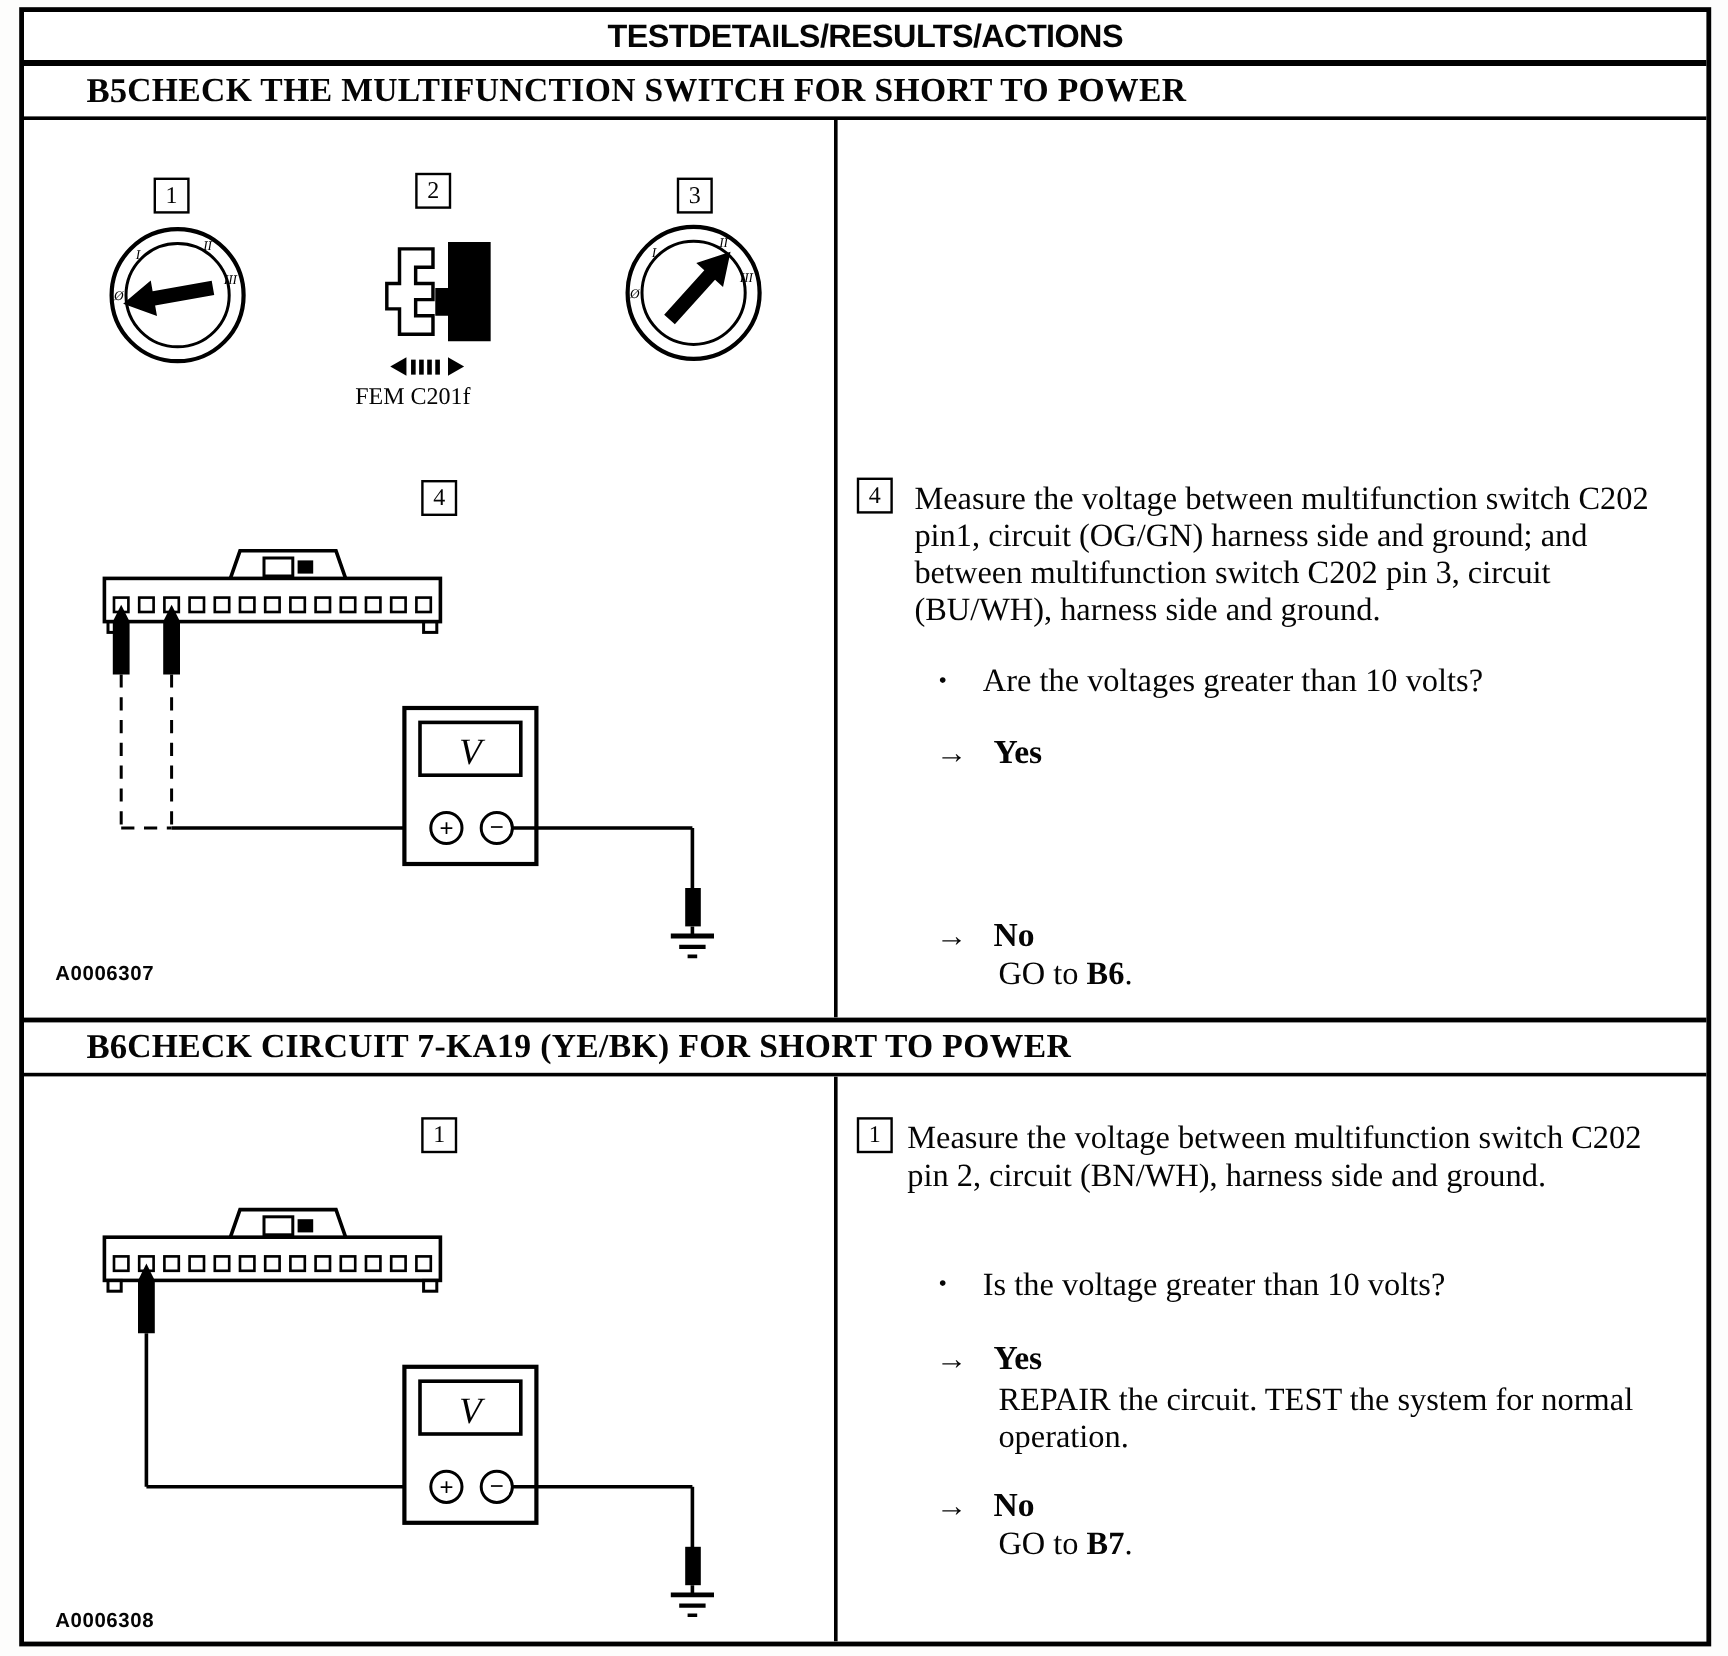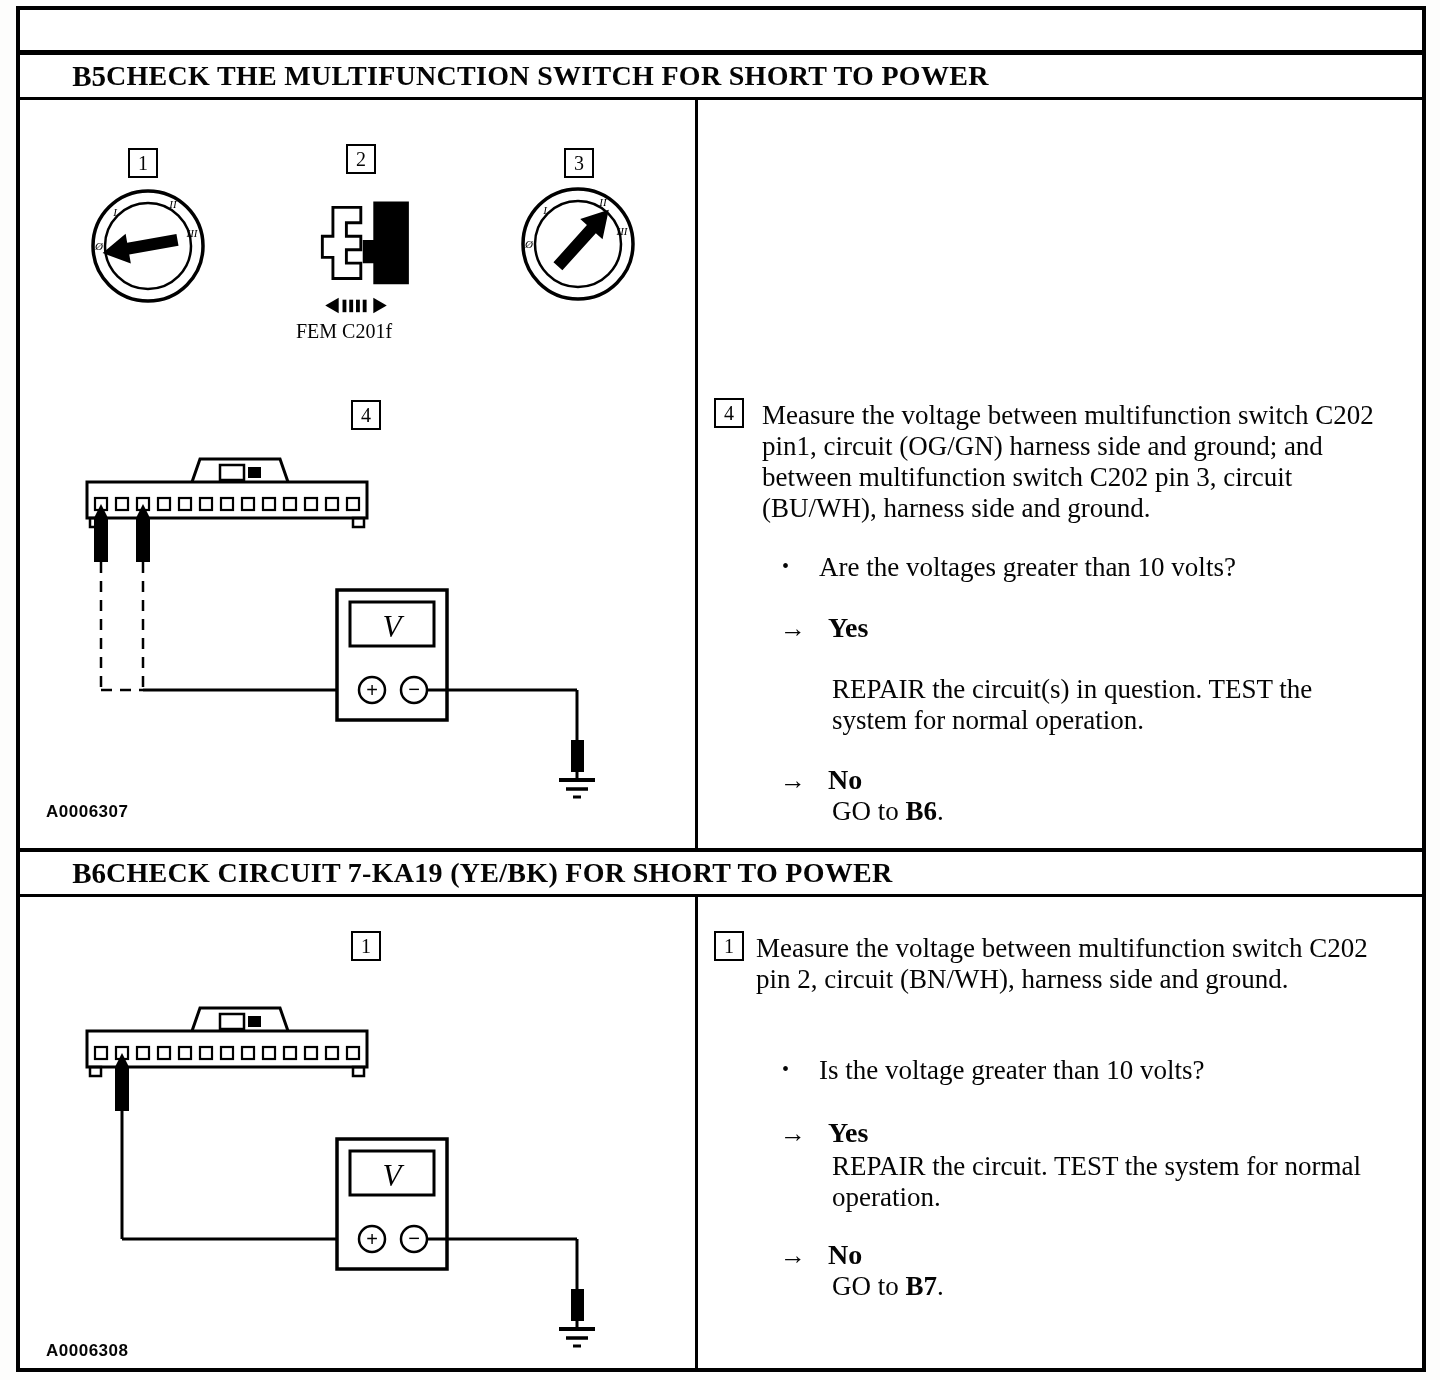--- a/index.html
+++ b/index.html
@@ -57,20 +57,21 @@
   .term { font:20px "Liberation Sans", sans-serif; }
   svg { display:block; }
 </style>
 </head>
 <body>
 
 <div class="page">
 <div class="frame">
 
   <div class="hdr">
+    <div class="hcell r">TESTDETAILS/RESULTS/ACTIONS</div>
   </div>
 
   <div class="sec">
     <span class="sec-id">B5</span>
     <span class="sec-title">CHECK THE MULTIFUNCTION SWITCH FOR SHORT TO POWER</span>
   </div>
 
   <div class="content c5">
 
     <div class="lcell">
@@ -180,21 +181,20 @@
           </div>
       <p class="body abs" style="left:64px;top:300px;width:618px">Measure the voltage between multifunction switch C202 pin1, circuit (OG/GN) harness side and ground; and between multifunction switch C202 pin 3, circuit (BU/WH), harness side and ground.</p>
       <div class="qrow abs" style="left:84px;top:452px">
         <span class="bullet">•</span>
         <span class="q">Are the voltages greater than 10 volts?</span>
       </div>
       <div class="yn abs" style="left:82px;top:512px">
         <span class="arr">→</span>
         <span class="ynlabel">Yes</span>
       </div>
-      <p class="body abs" style="left:134px;top:574px;width:548px">REPAIR the circuit(s) in question. TEST the system for normal operation.</p>
       <div class="yn abs" style="left:82px;top:664px">
         <span class="arr">→</span>
         <span class="ynlabel">No</span>
       </div>
       <p class="body abs" style="left:134px;top:696px"><span>GO to </span><b>B6</b><span>.</span></p>
     </div>
   </div>
 
   <div class="sec b6">
     <span class="sec-id">B6</span>

